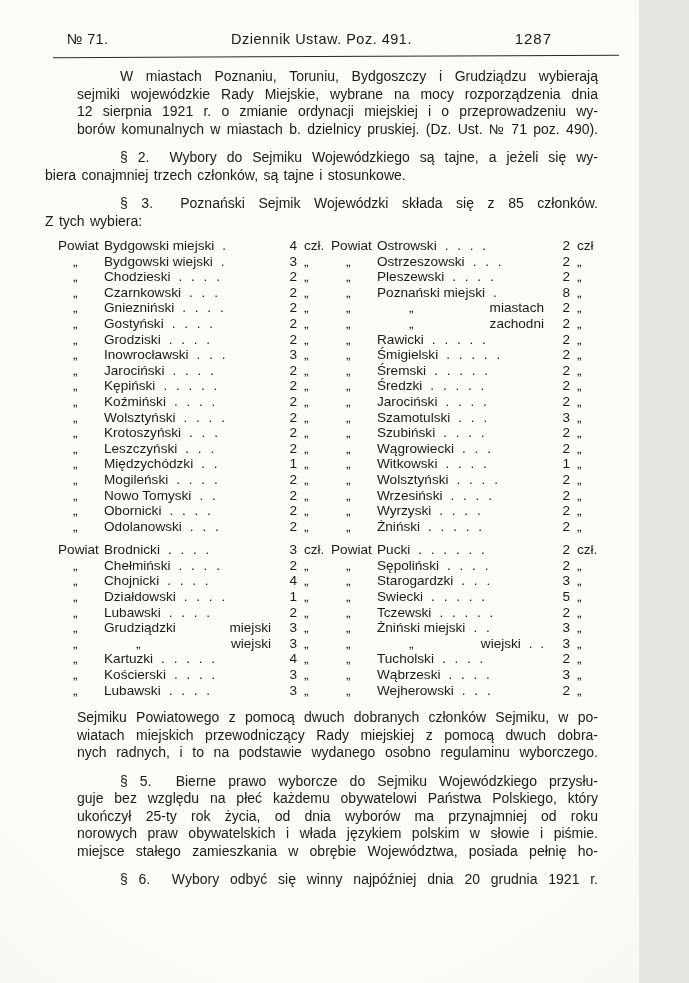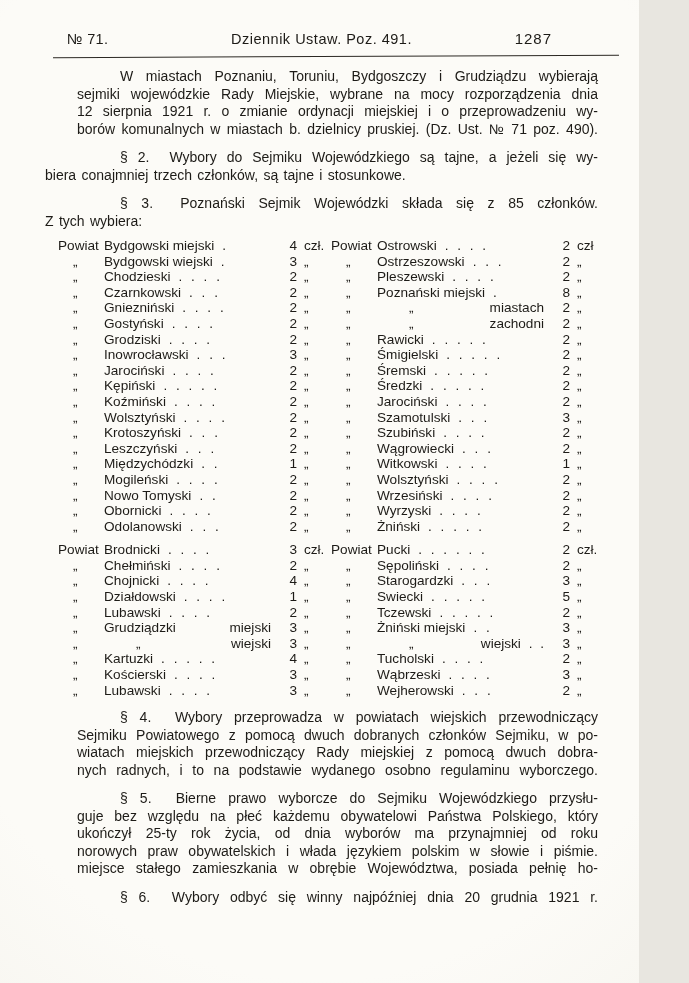--- a/index.html
+++ b/index.html
@@ -595,21 +595,20 @@
           <span class="c-nm">Wejherowski</span>
           <span class="c-dots">. . .</span>
           <span class="c-sub"></span>
           <span class="c-num">2</span>
           <span class="c-unit">„</span>
         </div>
       </div>
   </div>
 
   <div class="para">
-    <div class="pline jl fi">§ 4.&nbsp; Wybory przeprowadza w powiatach wiejskich przewodniczący</div>
     <div class="pline jl">Sejmiku Powiatowego z pomocą dwuch dobranych członków Sejmiku, w po-</div>
     <div class="pline jl">wiatach miejskich przewodniczący Rady miejskiej z pomocą dwuch dobra-</div>
     <div class="pline jl">nych radnych, i to na podstawie wydanego osobno regulaminu wyborczego.</div>
   </div>
 
   <div class="para">
     <div class="pline jl fi">§ 5.&nbsp; Bierne prawo wyborcze do Sejmiku Wojewódzkiego przysłu-</div>
     <div class="pline jl">guje bez względu na płeć każdemu obywatelowi Państwa Polskiego, który</div>
     <div class="pline jl">ukończył 25-ty rok życia, od dnia wyborów ma przynajmniej od roku</div>
     <div class="pline jl">norowych praw obywatelskich i włada językiem polskim w słowie i piśmie.</div>

